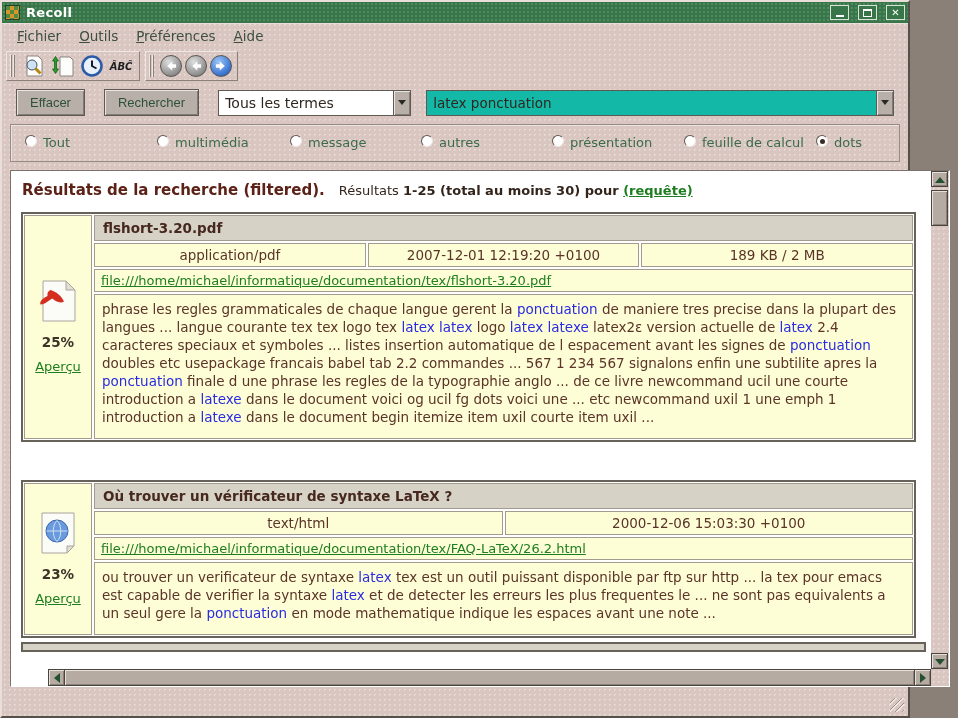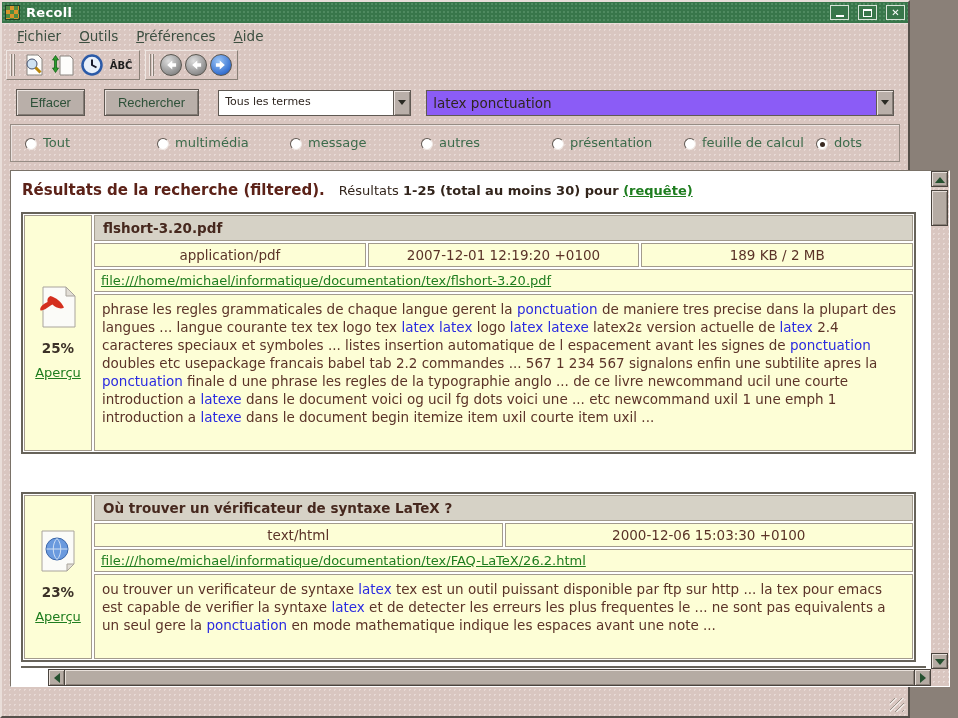--- a/index.html
+++ b/index.html
@@ -38,21 +38,21 @@
     display:grid; place-items:center; color:#fff; cursor:default;
   }
   .glyph-min { width:8px; height:3px; border-bottom:2px solid #fff; margin-top:6px; }
   .glyph-max { width:9px; height:8px; border:1px solid #fff; border-top-width:2px; }
   .glyph-close { font-size:10px; font-weight:bold; line-height:1; color:#fff; }
   
   .menubar { height:24px; display:flex; align-items:center; padding-left:6px; }
   .menu-item { padding:3px 9px; color:#3d4f41; font-size:13.5px; }
   .menu-item u { text-decoration:underline; }
   
-  .toolbar { height:34px; display:flex; align-items:center; padding:3px 0 3px 4px; }
+  .toolbar { height:34px; display:flex; align-items:flex-start; padding:3px 0 3px 4px;font-style:italic; }
   .tb-group {
     display:flex; align-items:center; gap:3px; padding:2px 5px 2px 2px; height:30px;
     border:1px solid; border-color:#efe7e3 #8a8178 #8a8178 #efe7e3; margin-right:5px;
   }
   .grip {
     width:5px; height:22px; margin:0 3px 0 1px;
     background: linear-gradient(90deg,#efe7e3 0 1px,#8a8178 1px 2px,transparent 2px 3px,#efe7e3 3px 4px,#8a8178 4px 5px);
   }
   .tb-btn { width:26px; height:26px; display:grid; place-items:center; }
   .abc-label { font-size:10px; font-weight:bold; color:#1e1e1e; letter-spacing:0; }
@@ -68,36 +68,36 @@
     height:27px; padding:0 13px; font-size:13px; color:#2e5139;
     background:#b9afa9; border:1px solid #5f5953;
     box-shadow: inset 1px 1px 0 #ece4e0, inset -1px -1px 0 #837b75;
     margin-right:4px;
   }
   .combo {
     height:26px; background:#fff; border:1px solid #5f5953; display:flex; align-items:stretch;
   }
   .combo-mode { width:193px; }
   .combo-query { flex:1; }
-  .combo-text { flex:1; padding:4px 6px; color:#2f2620; font-size:11px; white-space:nowrap; overflow:hidden; }
+  .combo-text { flex:1; padding:4px 6px; color:#2f2620; font-size:14px; white-space:nowrap; overflow:hidden; }
   .combo input {
-    flex:1; border:none; outline:none; padding:0 6px; font:13.5px "DejaVu Sans", sans-serif; color:#2f2620; background:#8b5cf6;
+    flex:1; border:none; outline:none; padding:0 6px; font:13.5px "DejaVu Sans", sans-serif; color:#2f2620; background:#14b8a6;
   }
   .combo-arrow {
     width:17px; background:#b9afa9; border-left:1px solid #5f5953;
     box-shadow: inset 1px 1px 0 #ece4e0, inset -1px -1px 0 #837b75;
     display:grid; place-items:center;
   }
   .combo-arrow::after { content:""; border:4px solid transparent; border-top:5px solid #2a2a24; margin-top:4px; }
   
   .filter-bar {
     position:relative; margin:8px 8px 0 8px; height:38px;
     border:1px solid #968c84; box-shadow: inset 1px 1px 0 rgba(255,255,255,.5);
   }
-  .radio-item { position:absolute; top:10px; display:flex; align-items:flex-end; gap:6px; }
+  .radio-item { position:absolute; top:10px; display:flex; align-items:flex-start; gap:6px; }
   .radio-item:nth-child(1){left:14px} .radio-item:nth-child(2){left:146px}
   .radio-item:nth-child(3){left:279px} .radio-item:nth-child(4){left:410px}
   .radio-item:nth-child(5){left:541px} .radio-item:nth-child(6){left:673px}
   .radio-item:nth-child(7){left:805px}
   .radio-circle {
     width:12px; height:12px; border-radius:50%; background:#fff;
     border:1px solid; border-color:#5f5751 #efe7e3 #efe7e3 #5f5751;
     display:grid; place-items:center;
   }
   .radio-circle.checked::after { content:""; width:5px; height:5px; border-radius:50%; background:#3a2a22; }
@@ -133,21 +133,21 @@
   }
   .row-meta { display:flex; gap:2px; }
   .meta-cell {
     flex:1; background: var(--result_yellow); border:1px solid #a39b8d;
     text-align:center; padding:3px 4px; color: var(--text_maroon); font-size:13.5px;
   }
   .row-url { background: var(--result_yellow); border:1px solid #a39b8d; padding:3px 6px; font-size:13px;
     white-space:nowrap; overflow:hidden; }
   .row-snippet {
     background: var(--result_yellow); border:1px solid #a39b8d;
-    padding:5px 7px 24px 7px; color: var(--text_maroon); font-size:13.5px; line-height:18px;
+    padding:5px 7px 12px 7px; color: var(--text_maroon); font-size:13.5px; line-height:18px;
   }
   .row-snippet .hl { color: var(--highlight_blue); }
   .peek-bar {
     height:10px; background: var(--header_gray);
     border:2px solid #67635a; margin:4px 4px 0 9px;
   }
   
   .vscroll {
     position:absolute; right:0; top:0; width:18px; bottom:17px;
     background-color: var(--window_bg);

